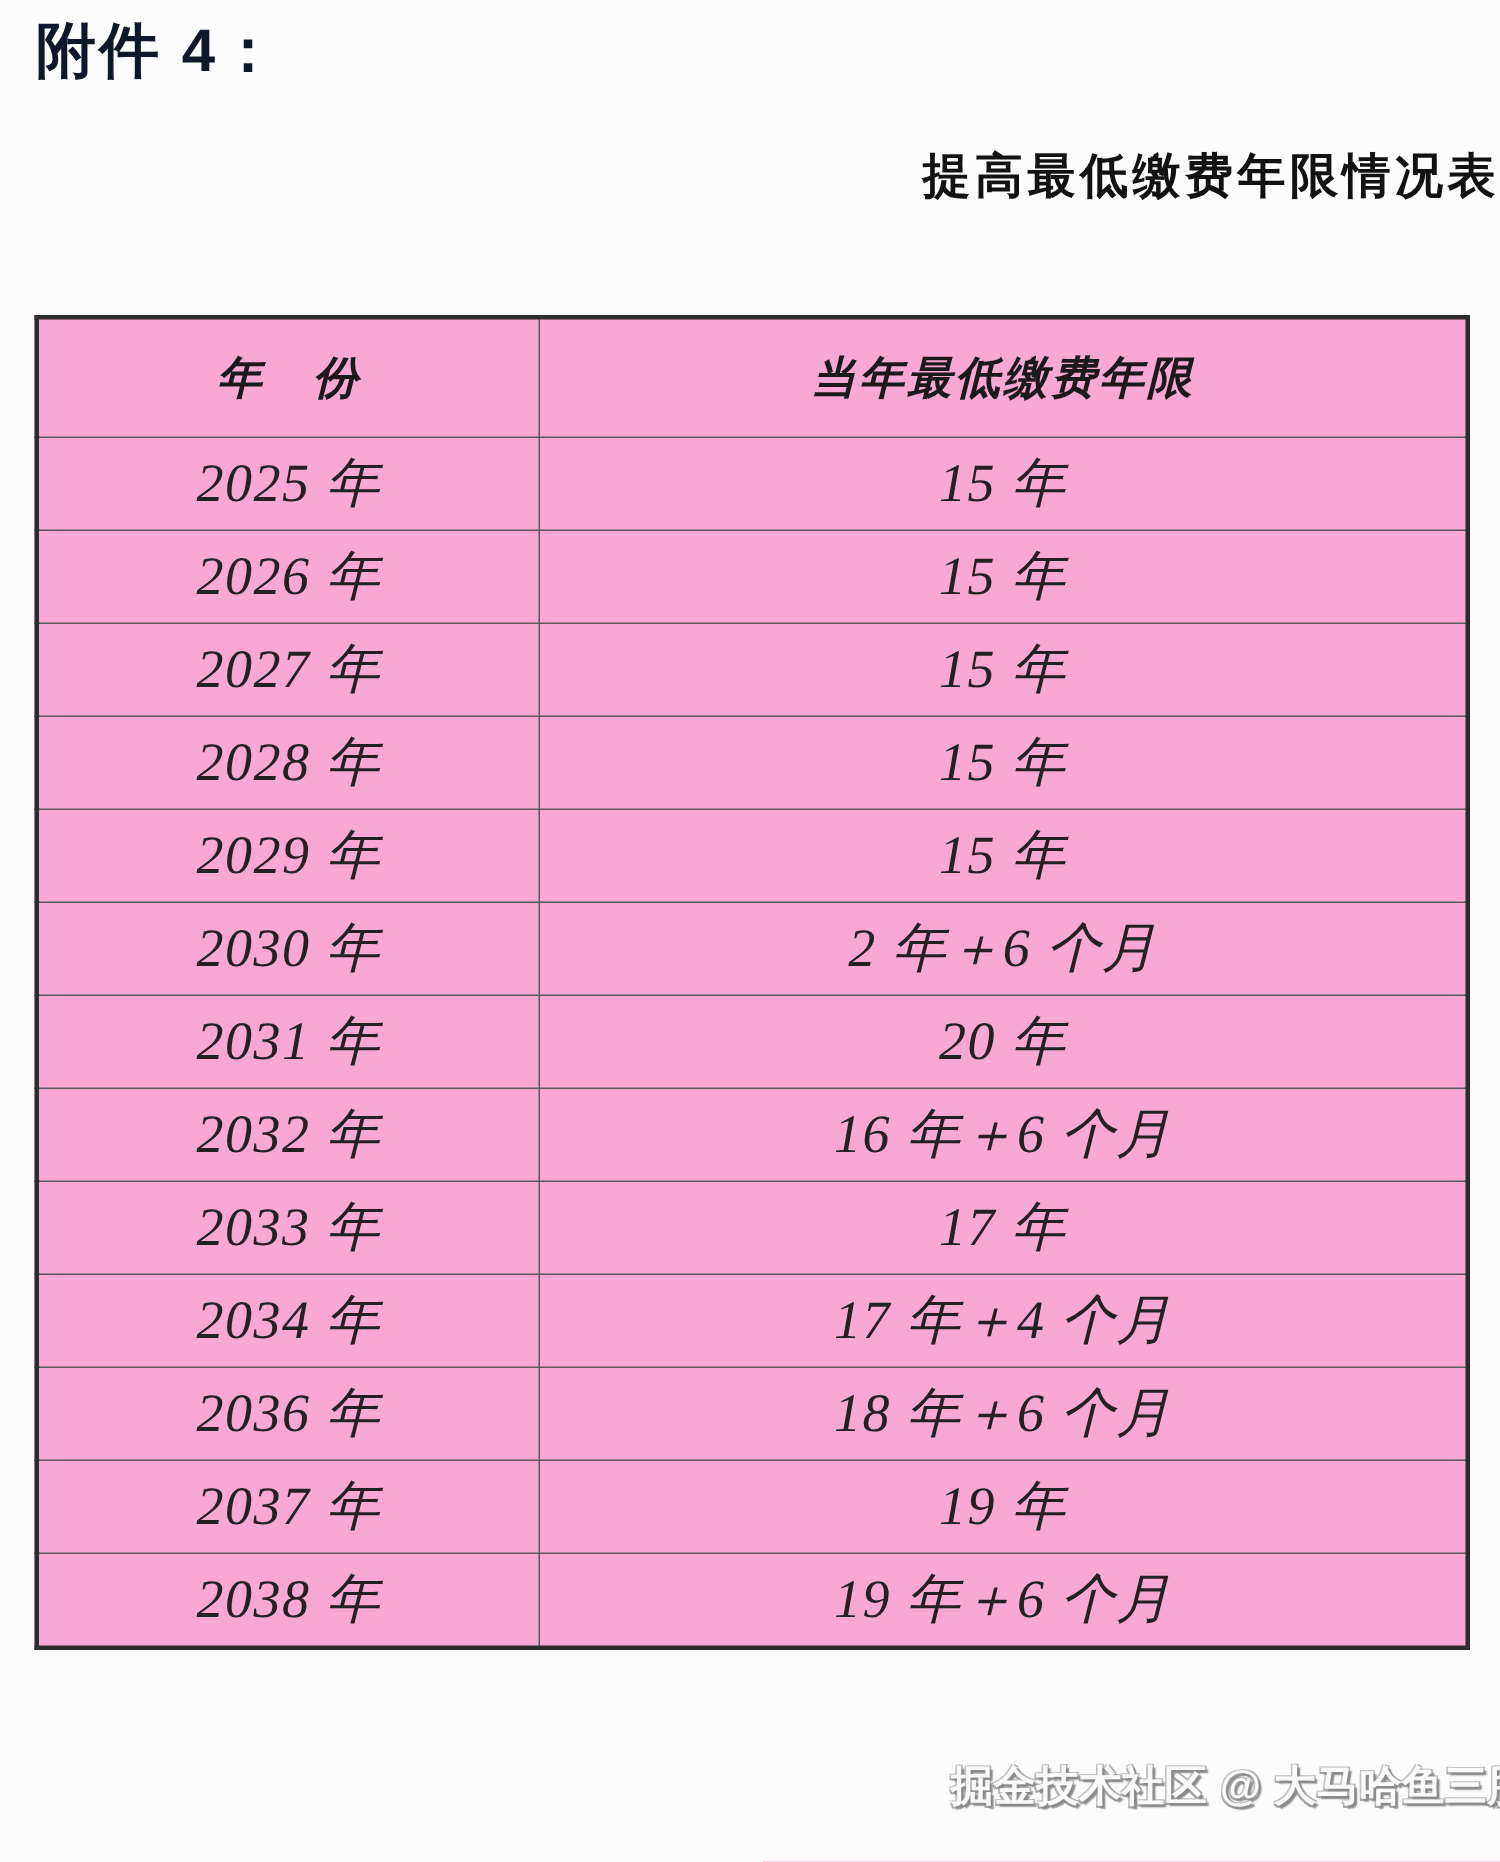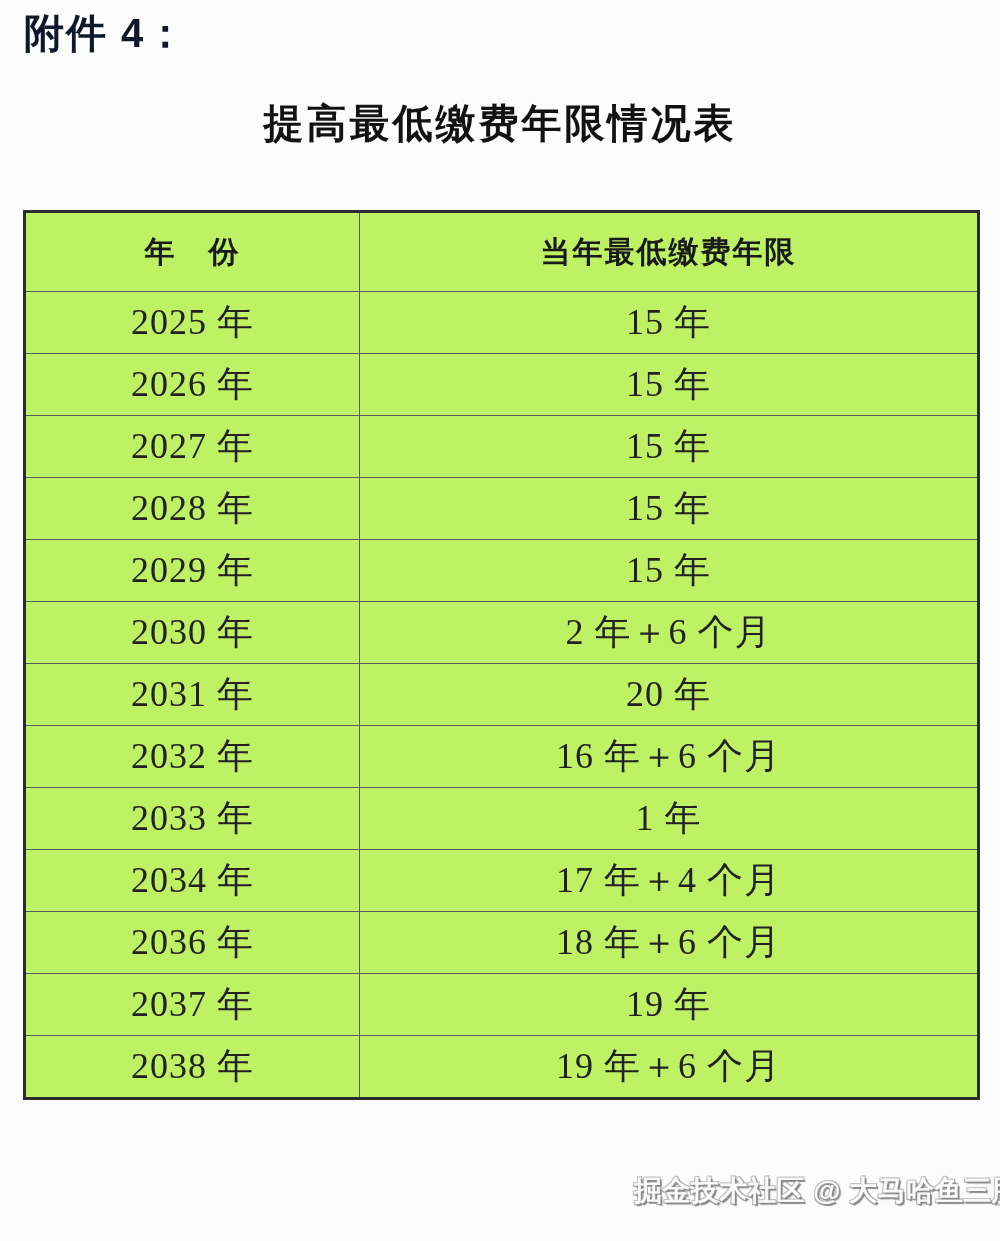--- a/index.html
+++ b/index.html
@@ -23,36 +23,37 @@
     font-weight: bold;
     letter-spacing: 2px;
     font-family: "Liberation Sans", "DejaVu Sans", sans-serif;
     color: #0f172a;
   }
   .doc-title {
     position: absolute;
     top: 96px;
     left: 0;
     width: 100%;
-    text-align: center;
-    font-size: 40px;
+    text-align: right;
+    font-size: 32px;
     font-weight: bold;
     letter-spacing: 3px;
     font-family: "Liberation Serif", "DejaVu Serif", serif;
     color: #121212;
   }
   table.data-table {
     position: absolute;
     left: 23px;
     top: 210px;
     width: 954px;
     border-collapse: collapse;
     table-layout: fixed;
-    background: #bef264;
+    background: #f9a8d4;
     border: 3px solid #2d2d2d;
+    font-style: italic;
   }
   col.col-year  { width: 335px; }
   col.col-value { width: 619px; }
   th, td {
     border: 1px solid #5a5a5a;
     text-align: center;
     vertical-align: middle;
     padding: 0;
   }
   th {
@@ -135,21 +136,21 @@
     <tr>
       <td>2031 年</td>
       <td>20 年</td>
     </tr>
     <tr>
       <td>2032 年</td>
       <td>16 年＋6 个月</td>
     </tr>
     <tr>
       <td>2033 年</td>
-      <td>1 年</td>
+      <td>17 年</td>
     </tr>
     <tr>
       <td>2034 年</td>
       <td>17 年＋4 个月</td>
     </tr>
     <tr>
       <td>2036 年</td>
       <td>18 年＋6 个月</td>
     </tr>
     <tr>

